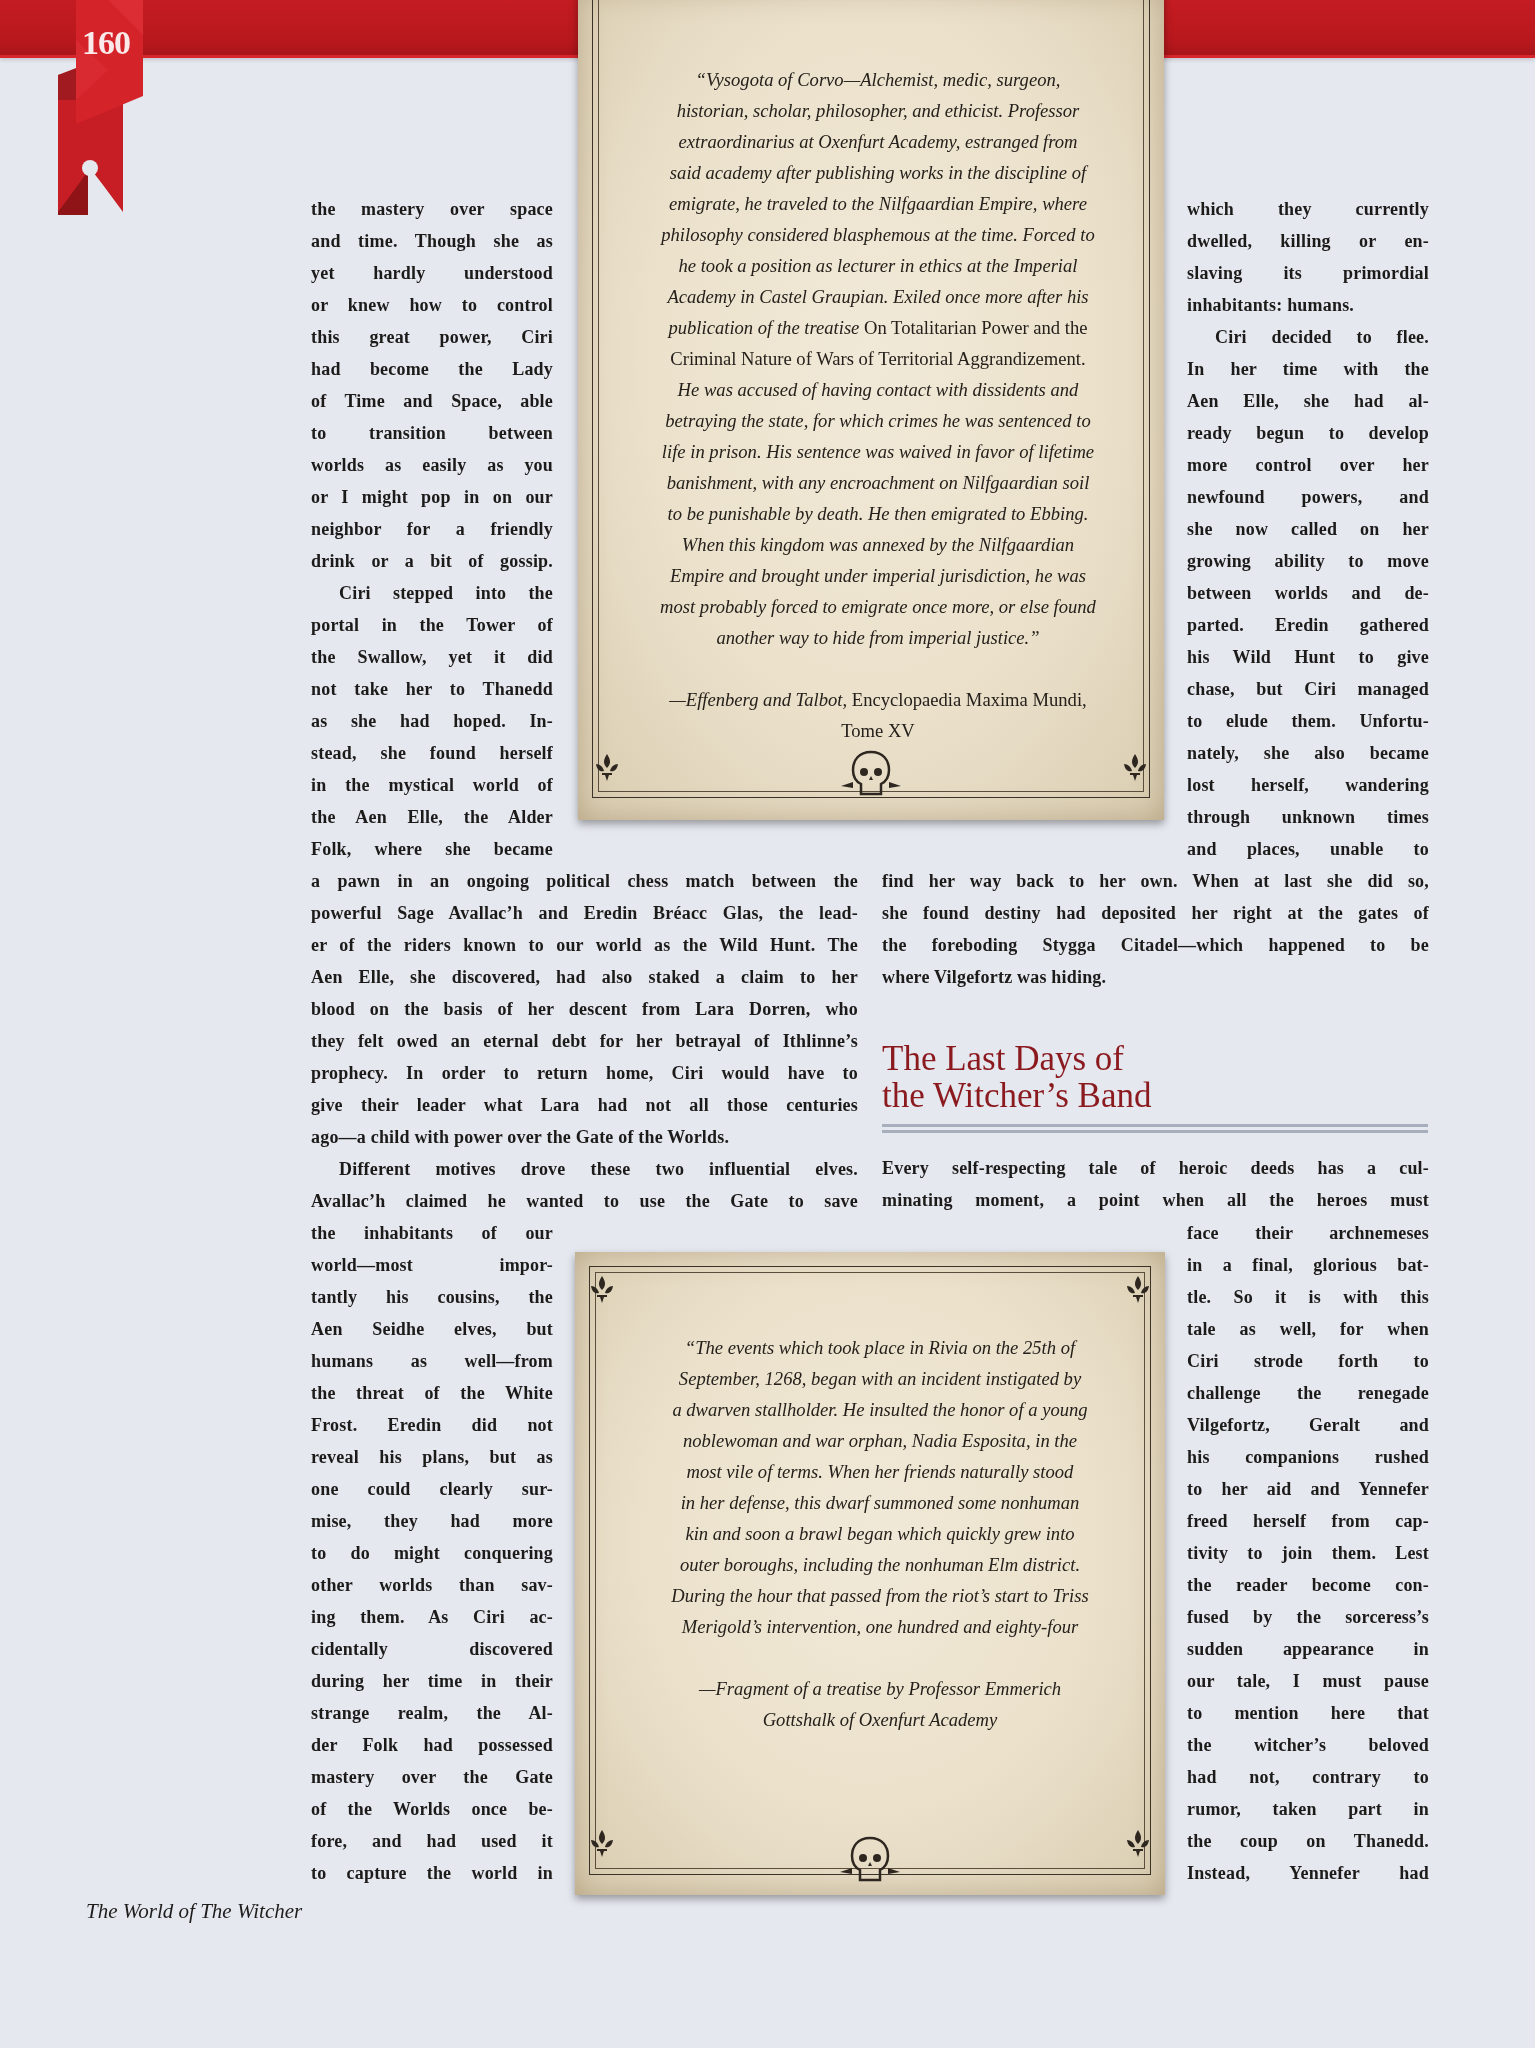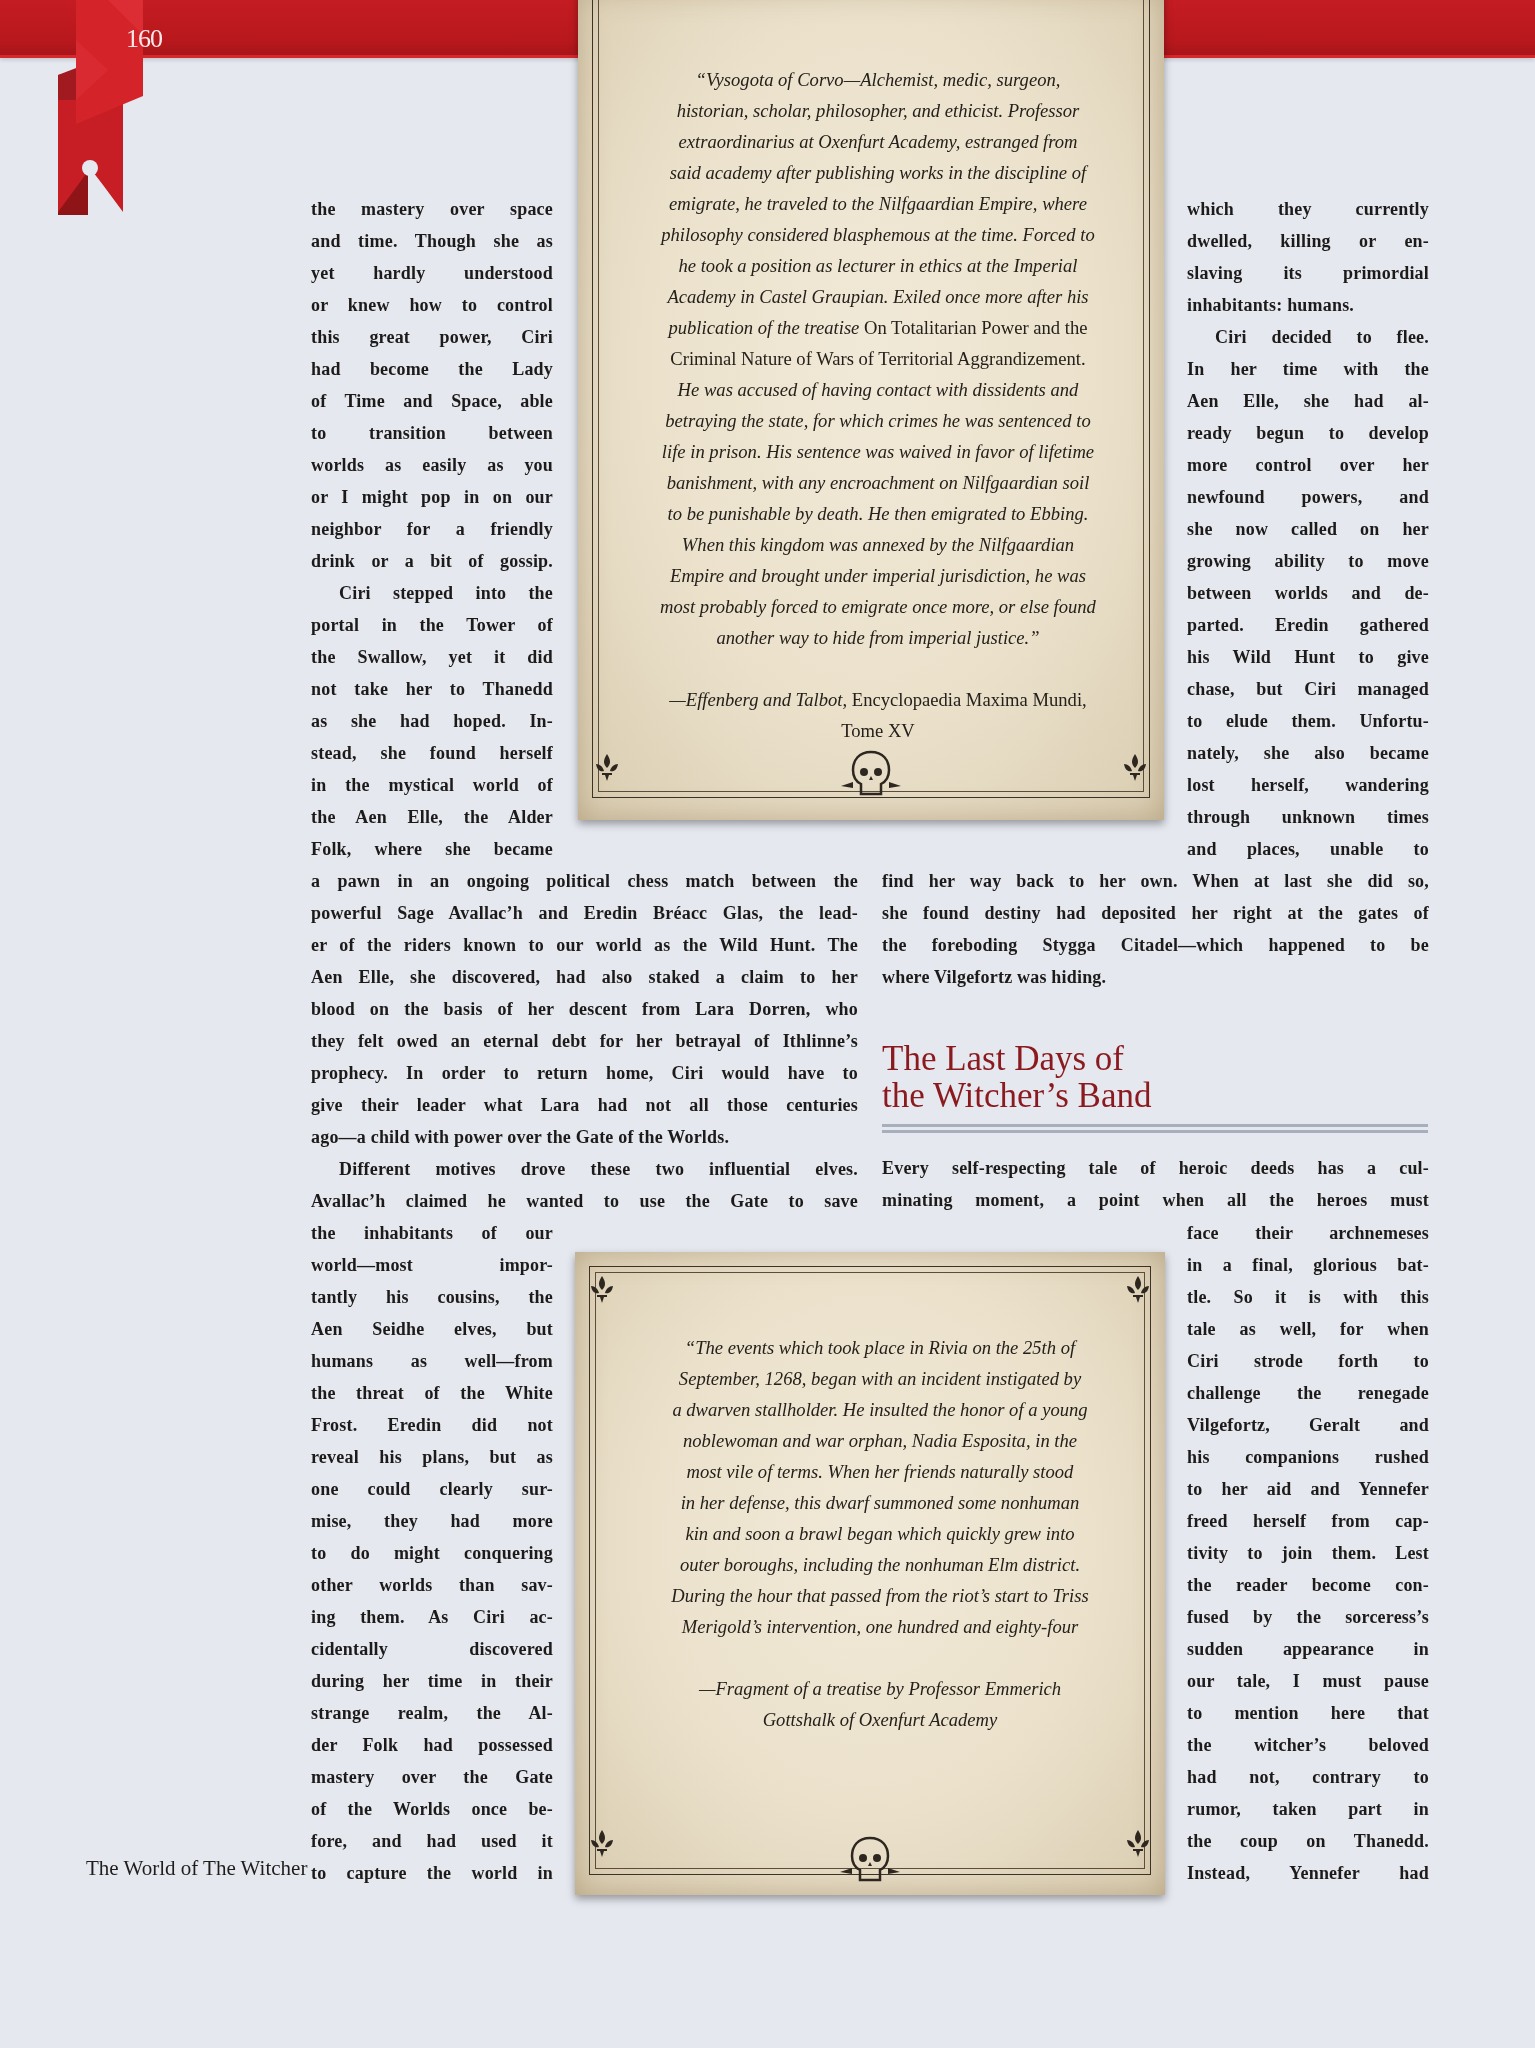--- a/index.html
+++ b/index.html
@@ -11,23 +11,22 @@
   }
   .topband {
     position:absolute; left:0; top:0; width:1535px; height:55px;
     background:linear-gradient(180deg,#c41c22 0%,#b8181d 75%,#a8151a 100%);
     border-bottom:3px solid #d7262c;
     box-shadow:0 2px 4px rgba(0,0,0,0.15);
   }
   .ribbon { position:absolute; left:58px; top:0; width:90px; height:215px; }
   .pagenum {
     position:absolute; left:82px; top:24px; width:80px;
-    font-family:"Liberation Serif", serif; font-weight:normal; font-size:26px; color:#fbeaea;
+    font-family:"Liberation Serif", serif; font-weight:bold; font-size:34px; color:#fbeaea;
     letter-spacing:-1px;
-    text-align:right;
   }
   .col { position:absolute; font-size:18px; line-height:32px; text-align:justify; letter-spacing:0.2px;font-weight:bold; }
   .col .ln { display:block; text-align:justify; text-align-last:justify; white-space:nowrap; height:32px; }
   .col .ln.last { text-align-last:left; }
   .col .ln.indent { padding-left:28px; }
   .parchment {
     position:absolute;
     background:
       radial-gradient(ellipse at 50% 45%, #f1e9d8 0%, #ebe1cb 55%, #d9ccb0 100%);
     box-shadow:0 4px 8px rgba(0,0,0,0.35), inset 0 0 30px rgba(120,95,55,0.35);
@@ -45,21 +44,21 @@
   .ptext .ln { display:block; white-space:nowrap; height:31px; }
   .orn { position:absolute; width:34px; height:34px; }
   .skull { position:absolute; width:64px; height:58px; }
   .heading {
     position:absolute; left:882px; top:1040px; width:546px;
     font-family:"Liberation Serif", serif; font-weight:normal; font-size:35px; line-height:37px; color:#8b1a1f;
   }
   .rule1 { position:absolute; left:882px; top:1124px; width:546px; height:3px; background:#a7afbd; }
   .rule2 { position:absolute; left:882px; top:1130px; width:546px; height:3px; background:#a7afbd; }
   .footer {
-    position:absolute; left:86px; top:1856px; font-size:21px; color:#1f1d1c;
+    position:absolute; left:86px; top:1899px; font-size:21px; font-style:italic; color:#1f1d1c;
   }
 </style>
 </head>
 <body>
 
 <div class="topband"></div>
 
 <svg class="ribbon" viewBox="0 0 90 215">
   <polygon points="0,75 30,70 30,215 0,215" fill="#8e1418"></polygon>
   <polygon points="0,75 65,50 65,152 0,152" fill="#a11a1f"></polygon>

